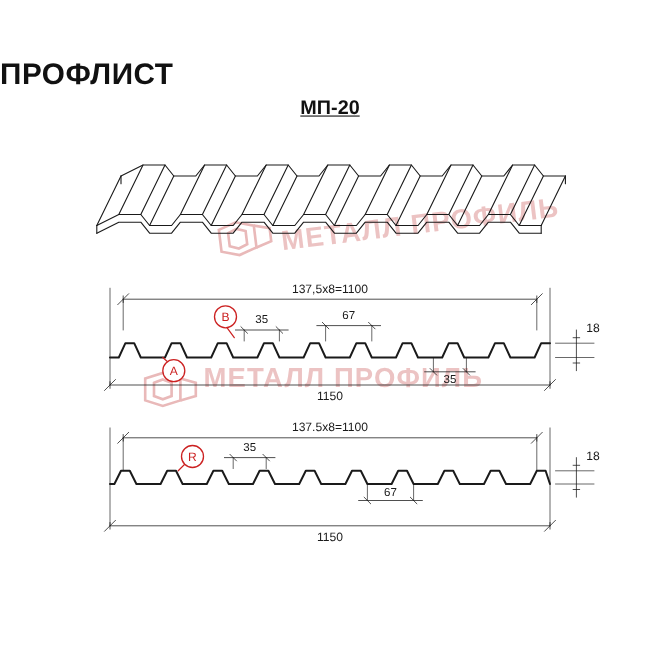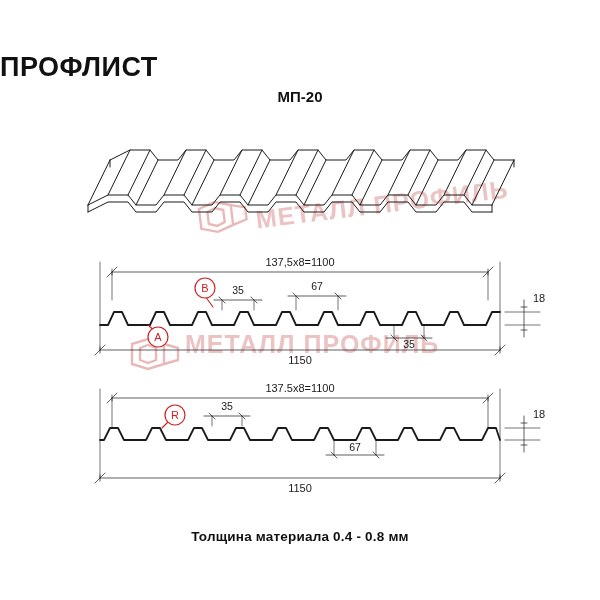--- a/index.html
+++ b/index.html
@@ -30,23 +30,24 @@
     font-weight: bold;
     letter-spacing: 0.5px;
     color: #111;
   }
   .subtitle {
     position: absolute;
     top: 88px;
     left: 0;
     width: 600px;
     text-align: center;
-    font-size: 15px;
+    font-size: 18px;
     font-weight: bold;
     color: #111;
+    text-decoration: underline;
   }
   .footer {
     position: absolute;
     top: 529px;
     left: 0;
     width: 600px;
     text-align: center;
     font-size: 13.5px;
     font-weight: bold;
     color: #111;
@@ -255,15 +256,14 @@
         <circle cx="205" cy="288" r="10" fill="#ffffff" stroke="#cc2222" stroke-width="1.2"></circle>
         <text x="205" y="292" font-size="11" font-family="Liberation Sans, sans-serif" fill="#cc2222" text-anchor="middle">B</text>
       </g>
       <g>
         <circle cx="175" cy="415" r="10" fill="#ffffff" stroke="#cc2222" stroke-width="1.2"></circle>
         <text x="175" y="419" font-size="11" font-family="Liberation Sans, sans-serif" fill="#cc2222" text-anchor="middle">R</text>
       </g>
     </g>
   </svg>
 
-  <div class="footer">Толщина материала 0.4 - 0.8 мм</div>
 
 </div>
 
 </body></html>

